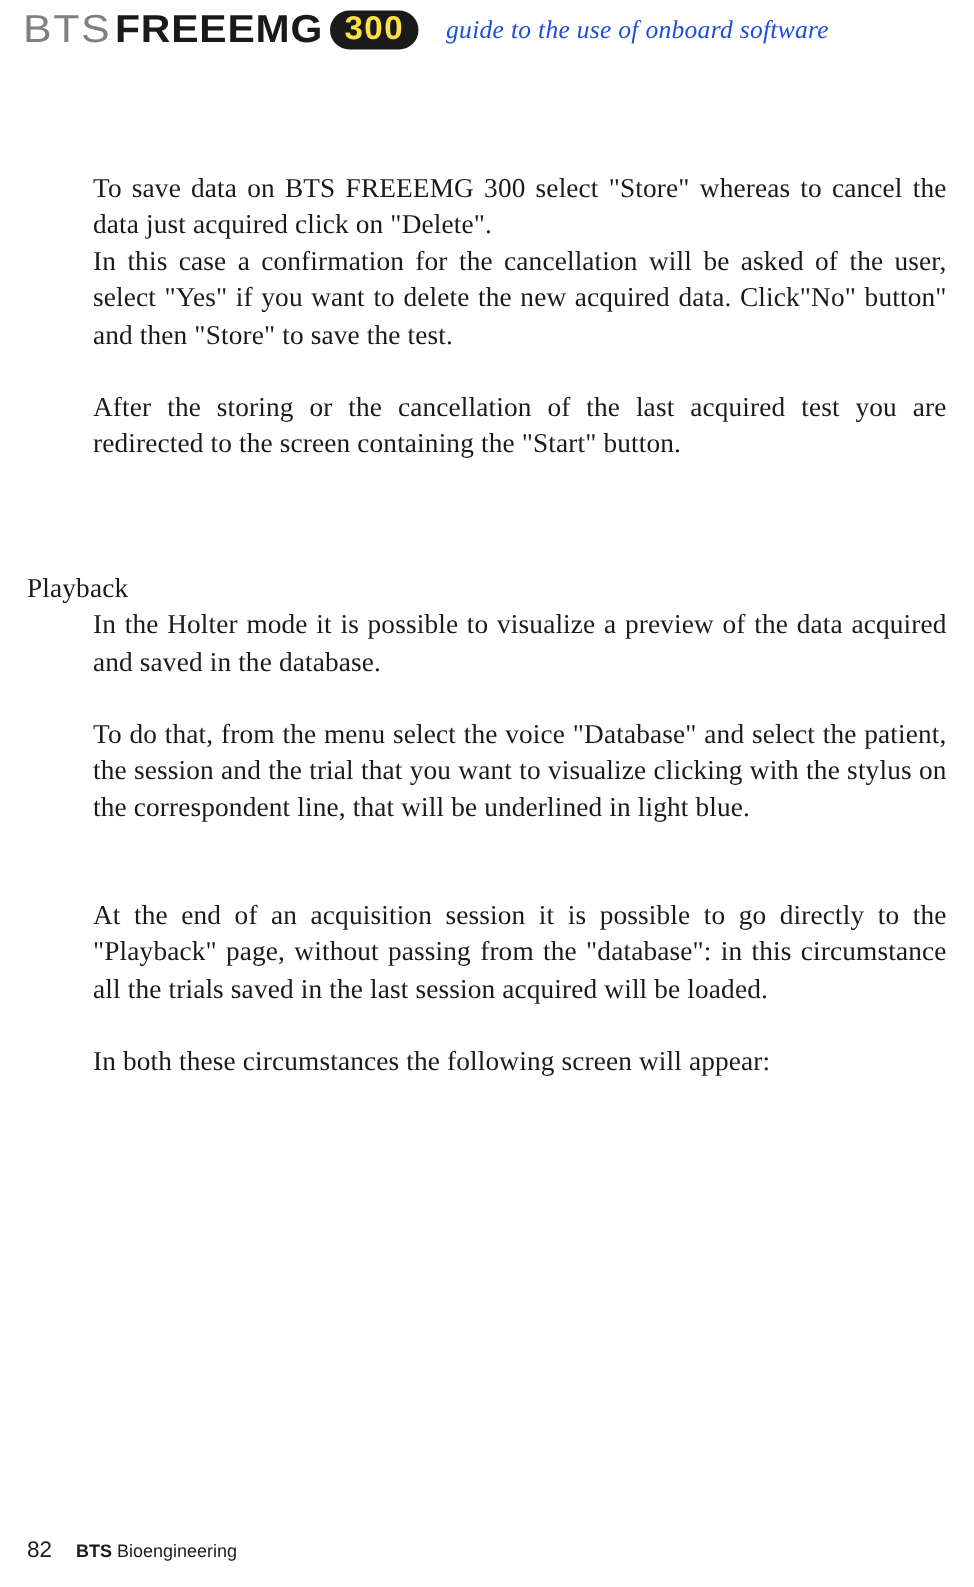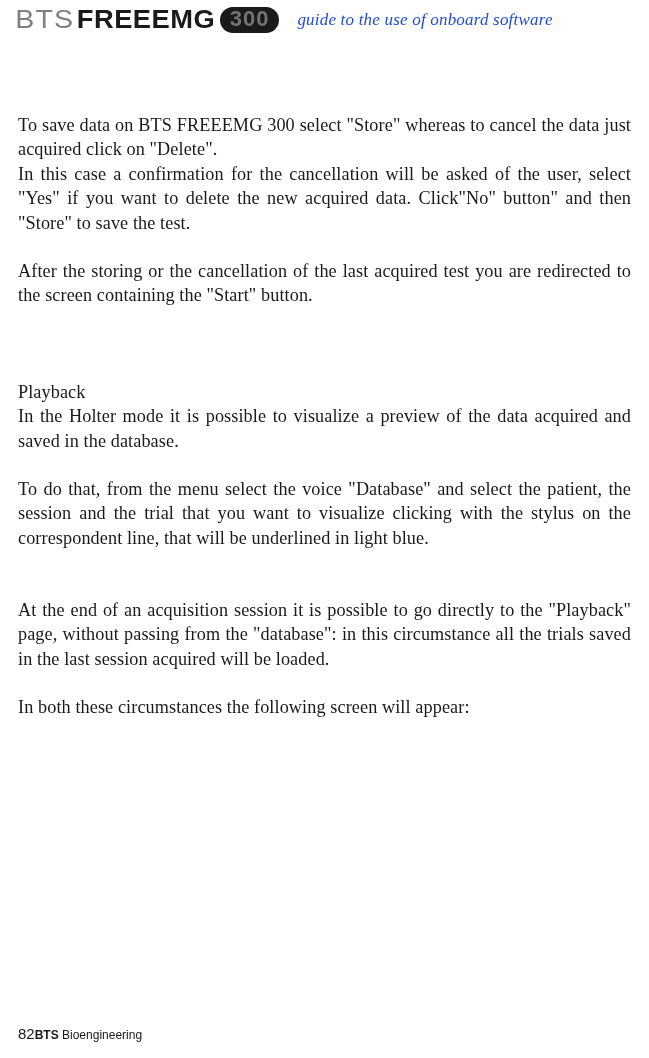--- a/index.html
+++ b/index.html
@@ -46,21 +46,21 @@
       letter-spacing: 0.5px;
       color: #1a1a1a;
       transform: scaleX(1.05);
     }
     
     .badge-300 {
       display: inline-flex;
       align-items: center;
       justify-content: center;
       background: #1a1a1a;
-      color: #737373;
+      color: #fde047;
       border-radius: 14px;
       padding: 1px 10px 2px 10px;
       font-family: Arial, Helvetica, sans-serif;
       font-size: 22px;
       font-weight: 700;
       letter-spacing: 1px;
       line-height: 1;
       height: 26px;
       text-align: right;
     }
@@ -77,20 +77,21 @@
       padding: 78px 18px 0 18px;
       color: #1a1a1a;
     }
     
     .para {
       font-size: 18.2px;
       line-height: 1.34;
       text-align: justify;
       margin-bottom: 0;
       letter-spacing: 0.1px;
+      margin-left: 44px;
     }
     
     .gap {
       height: 24px;
     }
     
     .gap-big {
       height: 48px;
     }
     
@@ -98,21 +99,22 @@
       font-size: 18.2px;
       line-height: 1.34;
       letter-spacing: 0.1px;
     }
     
     .footer {
       position: absolute;
       bottom: 16px;
       left: 18px;
       display: flex;
-      align-items: flex-end;
+      align-items: center;
+      gap: 16px;
     }
     
     .page-num {
       font-family: Arial, Helvetica, sans-serif;
       font-size: 15px;
       color: #1a1a1a;
     }
     
     .footer-brand {
       font-family: Liberation Sans, sans-serif;

